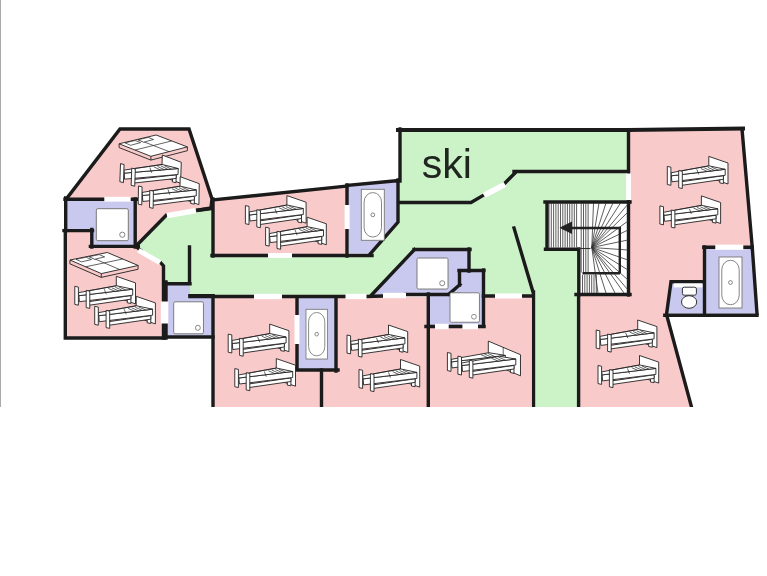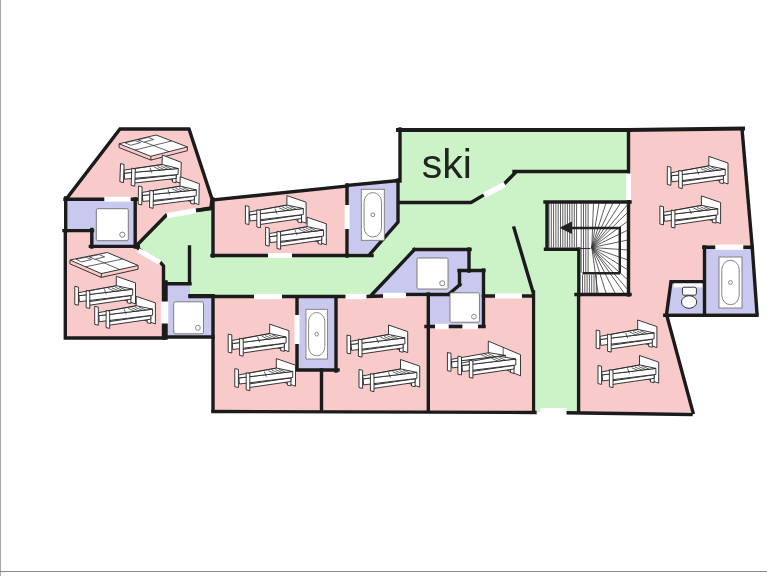--- a/index.html
+++ b/index.html
@@ -1,16 +1,16 @@
 <!DOCTYPE html>
 <html><head>
 <meta charset="utf-8">
 <style>
   html,body{margin:0;padding:0;background:#fff;}
-  #page{position:relative;width:767px;height:576px;overflow:hidden;background:#fff;
+  #page{position:relative;width:767px;height:407px;overflow:hidden;background:#fff;
         font-family:"Liberation Sans",sans-serif;}
   svg{position:absolute;left:0;top:0;}
 </style>
 </head>
 <body>
 <div id="page">
 <svg width="767" height="576" viewBox="0 0 767 576">
 <defs>
 
 <g id="bh">

